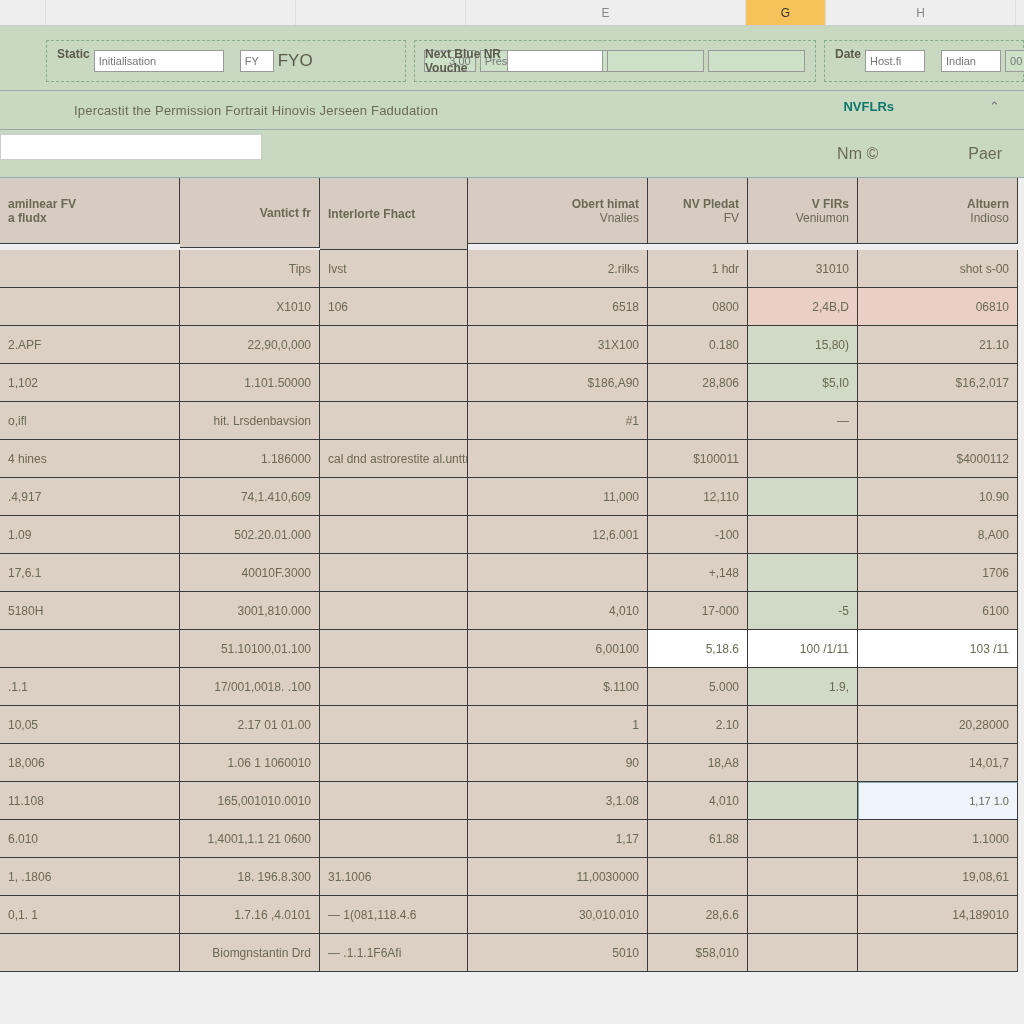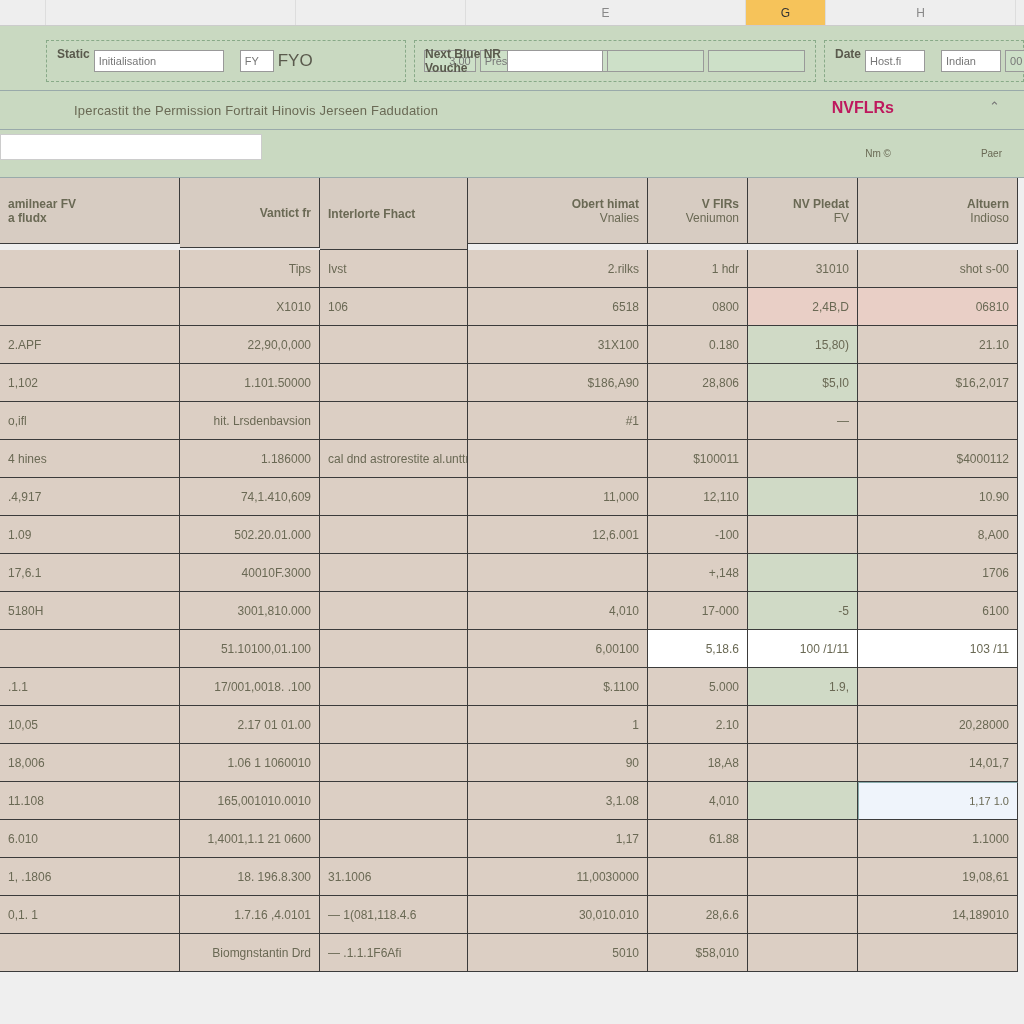--- a/index.html
+++ b/index.html
@@ -7,25 +7,25 @@
   .col-letters { display:flex; height:26px; background:#eee; border-bottom:1px solid #ccc; }
   .col-letters div { flex:0 0 auto; text-align:center; font-size:12px; line-height:26px; border-right:1px solid #ddd; color:#888;}
   .col-letters .sel { background:#f6c35a; color:#333;}
   .panel-row { display:flex; background:#c9d9c1; padding:8px 0 8px 46px; gap:8px; border-bottom:1px solid #9aa;}
   .panel { border:1px dashed #8a8; flex:1; display:flex; flex-direction:row; gap:4px; padding:6px 10px;}
   .panel .hdr { font-size:12px; color:#5a5a4d; font-weight:600;}
   .panel .line { display:flex; align-items:center; gap:16px;}
   .panel input { height:22px; font-size:11px; padding:0 4px; border:1px solid #999; background:#fff; color:#777;}
   .greenband { background:#c9d9c1; padding:10px 0 10px 74px; position:relative; border-bottom:1px solid #9aa;}
   .greenband .title { font-size:13px; color:#6a6a55; letter-spacing:.2px;}
-  .greenband .badge { position:absolute; right:130px; top:8px; font-size:16px; font-weight:700; color:#be185d;}
+  .greenband .badge { position:absolute; right:130px; top:8px; font-size:13px; font-weight:700; color:#0f766e;}
   .greenband .arrow { position:absolute; right:24px; top:8px; font-size:13px; color:#777;}
   .subrow { display:flex; background:#c9d9c1; height:48px; border-bottom:1px solid #9aa;}
   .subrow .whitebox { width:262px; height:26px; background:#fff; margin-left:0; margin-top:4px; border:1px solid #ccc;}
-  .subrow .rtxt { margin-left:auto; padding-right:22px; font-size:10px; color:#6a6a55; align-self:center; display:flex; gap:90px;}
+  .subrow .rtxt { margin-left:auto; padding-right:22px; font-size:16px; color:#6a6a55; align-self:center; display:flex; gap:90px;}
   .sheet { display:grid; grid-template-columns: 180px 140px 148px 180px 100px 110px 160px; font-size:12px;}
   .sheet .cell { border-right:1px solid #3b3b3b; border-bottom:1px solid #3b3b3b; padding:0 8px; height:38px; display:flex; align-items:center; justify-content:flex-end; background:#dccfc4; color:#6a6954; white-space:nowrap; overflow:hidden;}
   .sheet .cell.left { justify-content:flex-start;}
   .pink { background:#e9cfc6 !important;}
   .mint { background:#d0dac6 !important;}
   .white { background:#ffffff !important;}
   .center { justify-content:center;}
   .minibox { background:#eff4fb !important; border:1px solid #8aa; display:flex; gap:6px; padding:0 6px; font-size:11px; justify-content:flex-end; align-items:center;}
   .panel3 { width:200px; flex:0 0 200px;}
   .panel3 .line input { width:60px;}
@@ -116,26 +116,26 @@
       <span>Vantict fr</span>
     </div>
     <div class="cell left" style="height: 72px; flex-direction: column; justify-content: center; align-items: flex-start; background: rgb(215, 204, 194); font-weight: 600;">
       <span>Interlorte Fhact</span>
     </div>
     <div class="cell" style="height: 66px; flex-direction: column; justify-content: center; align-items: flex-end; background: rgb(215, 204, 194); font-weight: 600;">
       <span>Obert himat</span>
       <span style="font-weight:400">Vnalies</span>
     </div>
     <div class="cell" style="height: 66px; flex-direction: column; justify-content: center; align-items: flex-end; background: rgb(215, 204, 194); font-weight: 600;">
+      <span>NV Pledat</span>
+      <span style="font-weight:400">FV</span>
+    </div>
+    <div class="cell" style="height: 66px; flex-direction: column; justify-content: center; align-items: flex-end; background: rgb(215, 204, 194); font-weight: 600;">
       <span>V FIRs</span>
       <span style="font-weight:400">Veniumon</span>
-    </div>
-    <div class="cell" style="height: 66px; flex-direction: column; justify-content: center; align-items: flex-end; background: rgb(215, 204, 194); font-weight: 600;">
-      <span>NV Pledat</span>
-      <span style="font-weight:400">FV</span>
     </div>
     <div class="cell" style="height: 66px; flex-direction: column; justify-content: center; align-items: flex-end; background: rgb(215, 204, 194); font-weight: 600;">
       <span>Altuern</span>
       <span style="font-weight:400">Indioso</span>
     </div>
     <div class="cell left sub"></div>
     <div class="cell sub">Tips</div>
     <div class="cell left sub">Ivst</div>
     <div class="cell sub">2.rilks</div>
     <div class="cell sub">1 hdr</div>

